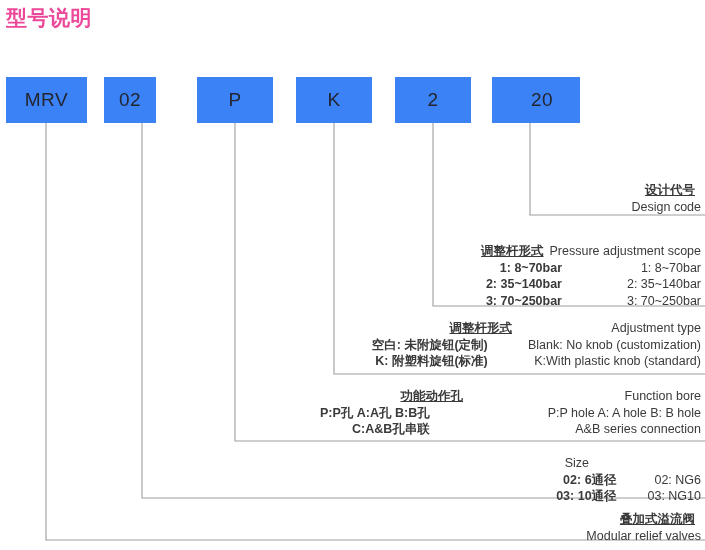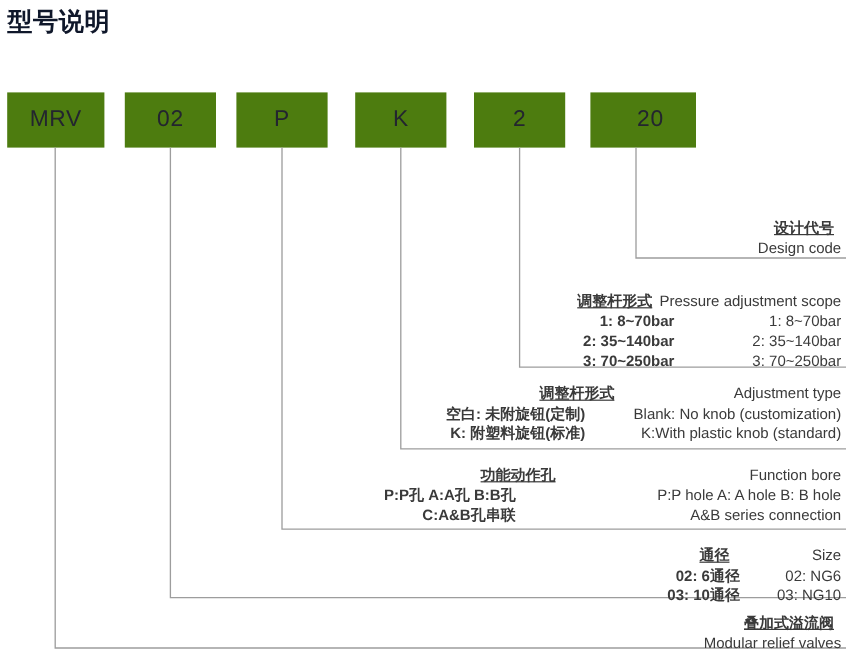--- a/index.html
+++ b/index.html
@@ -17,37 +17,37 @@
   }
 
   
   #page-title {
     position: absolute;
     left: 6px;
     top: 4px;
     font-size: 21px;
     font-weight: bold;
     letter-spacing: 0.5px;
-    color: #0f172a;
+    color: #ec4899;
     white-space: nowrap;
   }
 
   
   #code-boxes {
     position: absolute;
     left: 0;
     top: 77px;
     width: 705px;
     height: 46px;
   }
   .code-box {
     position: absolute;
     top: 0;
     height: 46px;
-    background: #4d7c0f;
+    background: #3b82f6;
     display: flex;
     align-items: center;
     justify-content: center;
     font-size: 19px;
     font-weight: normal;
     color: #23252f;
     letter-spacing: 0.5px;
   }
 
   
@@ -114,21 +114,21 @@
     font-weight: normal;
   }
 </style>
 </head>
 <body>
 
 <div id="page-title">型号说明</div>
 
 <div id="code-boxes">
   <div class="code-box" style="left:6px;   width:81px;">MRV</div>
-  <div class="code-box" style="left:104px; width:76px;text-align:center;">02</div>
+  <div class="code-box" style="left:104px; width:52px;text-align:center;">02</div>
   <div class="code-box" style="left:197px; width:76px;">P</div>
   <div class="code-box" style="left:296px; width:76px;">K</div>
   <div class="code-box" style="left:395px; width:76px;">2</div>
   <div class="code-box" style="left:492px; width:76px;padding-left:12px;">20</div>
 </div>
 
 <svg id="leaders" viewBox="0 0 705 550" width="705" height="550">
 
   <path class="leader" d="M 530 123 L 530 215 L 705 215"></path>
 
@@ -196,21 +196,20 @@
     <span class="en" style="width:276px;">P:P hole   A: A hole   B: B hole</span>
   </div>
   <div class="lg-row split">
     <span class="cn" style="width:190px;">C:A&amp;B孔串联</span>
     <span class="en" style="width:276px;">A&amp;B series connection</span>
   </div>
 </div>
 
 <div class="label-group" style="top:455px; width:200px;">
   <div class="lg-head split">
-    <span class="cn" style="width:108px; text-align:right;">通径</span>
     <span class="en" style="width:88px; text-align:right;">Size</span>
   </div>
   <div class="lg-row split">
     <span class="cn" style="width:108px;">02: 6通径</span>
     <span class="en" style="width:88px;">02: NG6</span>
   </div>
   <div class="lg-row split">
     <span class="cn" style="width:108px;">03: 10通径</span>
     <span class="en" style="width:88px;">03: NG10</span>
   </div>

